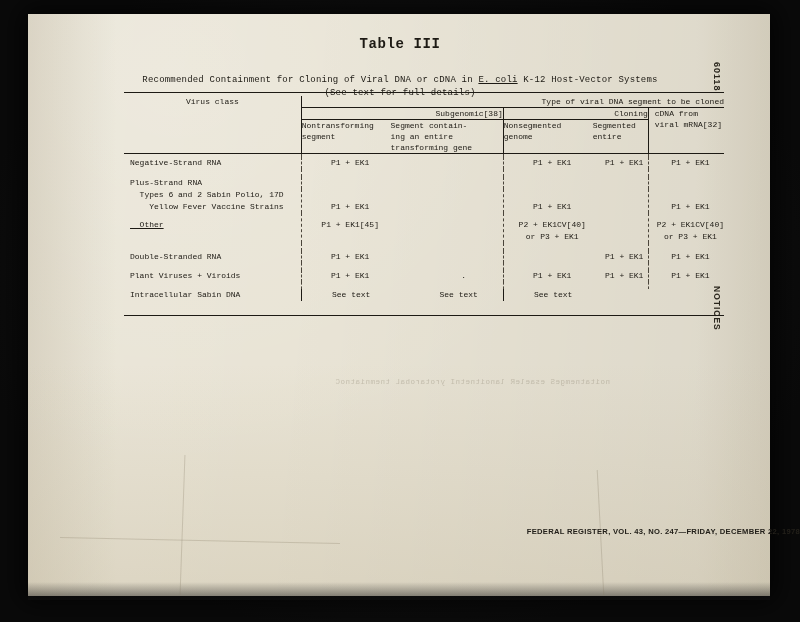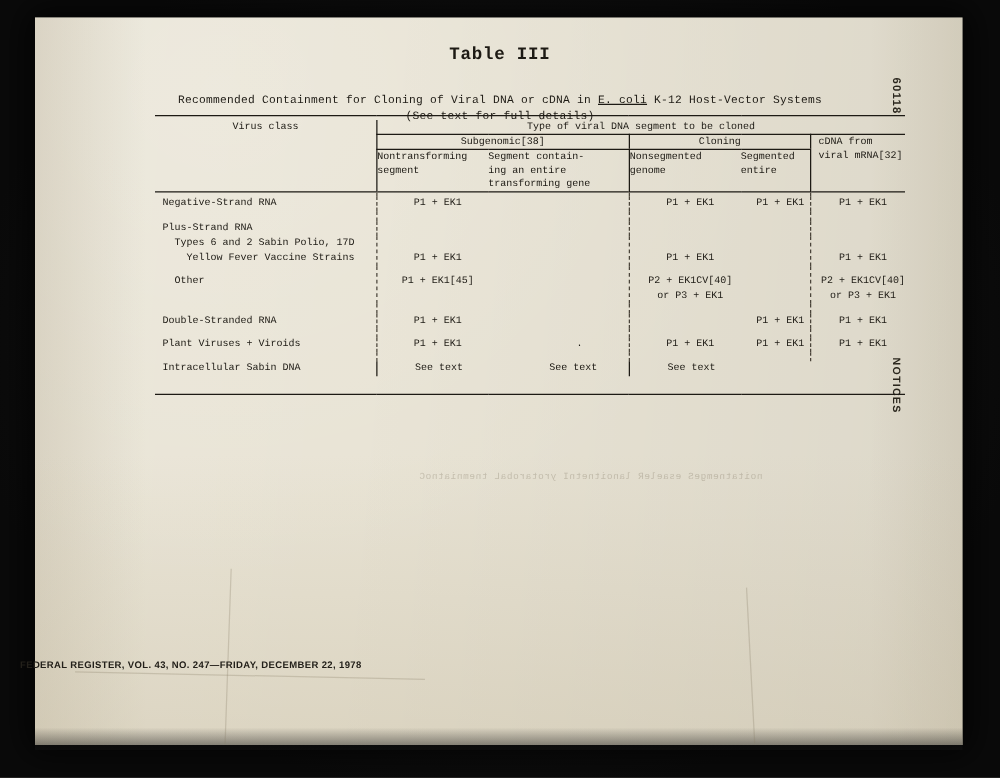--- a/index.html
+++ b/index.html
@@ -143,26 +143,26 @@
   }
   table.vt td, table.vt th {
     font-weight: normal;
     vertical-align: top;
     padding: 0;
   }
   .rule-top td { border-top: 1.3px solid #1d1a14; height: 3px; }
   .rule-thin td { border-top: 0.9px solid #1d1a14; height: 3px; }
   .rule-bottom td { border-top: 1.3px solid #1d1a14; height: 2px; }
   .hdr-group {
-    text-align: center;
+    text-align: right;
     border-bottom: 0.9px solid #1d1a14;
     padding: 2px 2px 2px 2px;
   }
   .span-all {
-    text-align: center;
+    text-align: right;
     border-bottom: 0.9px solid #1d1a14;
     padding: 2px 0 2px 0;
   }
   .sub {
     padding: 3px 3px 5px 3px;
   }
   .vdiv { border-left: 0.9px solid #1d1a14; }
   .vdash {
     border-left: 0.9px dashed #4a443a;
   }
@@ -182,21 +182,21 @@
   td.body.cls {
     padding-left: 6px;
     white-space: pre;
   }
   td.body.ctr { text-align: center; padding-left: 8px; }
   td.spacer { height: 8px; }
 
   .footer {
     position: absolute;
     left: 16px; right: 0; top: 527px;
-    text-align: left;
+    text-align: right;
     font-family: "Liberation Sans", sans-serif;
     font-weight: bold;
     font-size: 7.6px;
     letter-spacing: 0.3px;
     color: #23201a;
   }
 </style>
 </head>
 <body>
 
@@ -307,21 +307,21 @@
           <td class="body cls">  Types 6 and 2 Sabin Polio, 17D
     Yellow Fever Vaccine Strains</td>
           <td class="body ctr vdash" style="padding-top:12px;">P1 + EK1</td>
           <td class="body ctr"></td>
           <td class="body ctr vdash" style="padding-top:12px;">P1 + EK1</td>
           <td class="body ctr"></td>
           <td class="body ctr vdash" style="padding-top:12px;">P1 + EK1</td>
         </tr>
 
         <tr>
-          <td class="body cls" style="padding-top:6px;">  Other</td>
+          <td class="body cls" style="padding-top:6px;text-decoration:underline;">  Other</td>
           <td class="body ctr vdash" style="padding-top:6px;">P1 + EK1[45]</td>
           <td class="body ctr"></td>
           <td class="body ctr vdash" style="padding-top:6px;">P2 + EK1CV[40]
 or P3 + EK1</td>
           <td class="body ctr"></td>
           <td class="body ctr vdash" style="padding-top:6px;">P2 + EK1CV[40]
 or P3 + EK1</td>
         </tr>
 
         <tr>

